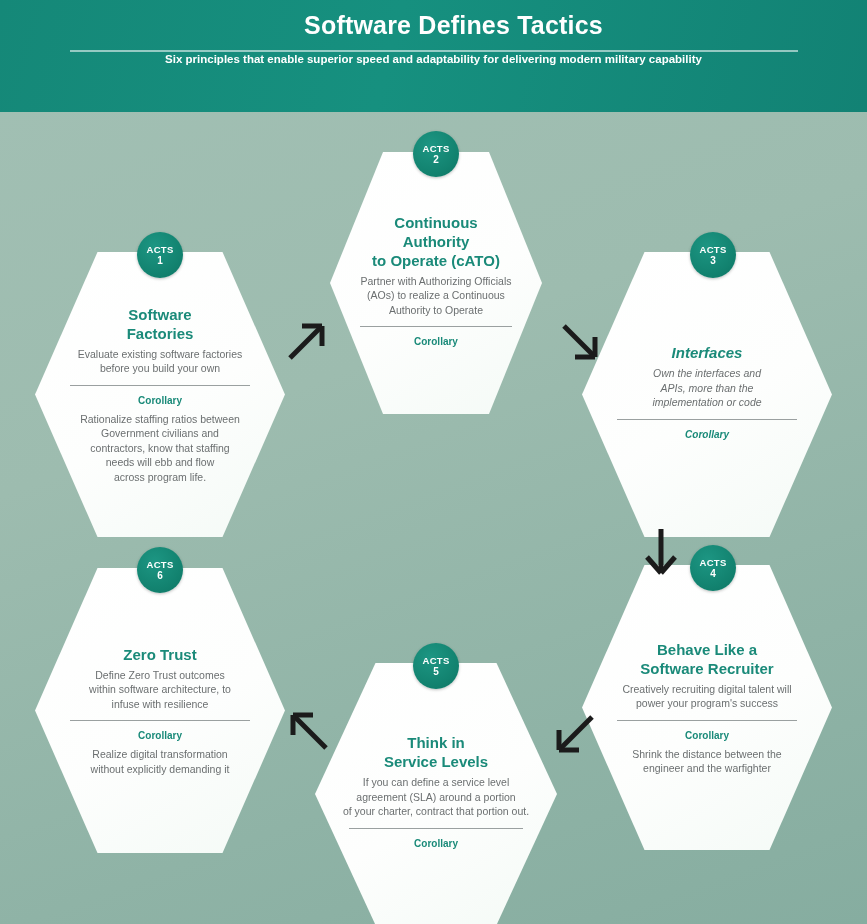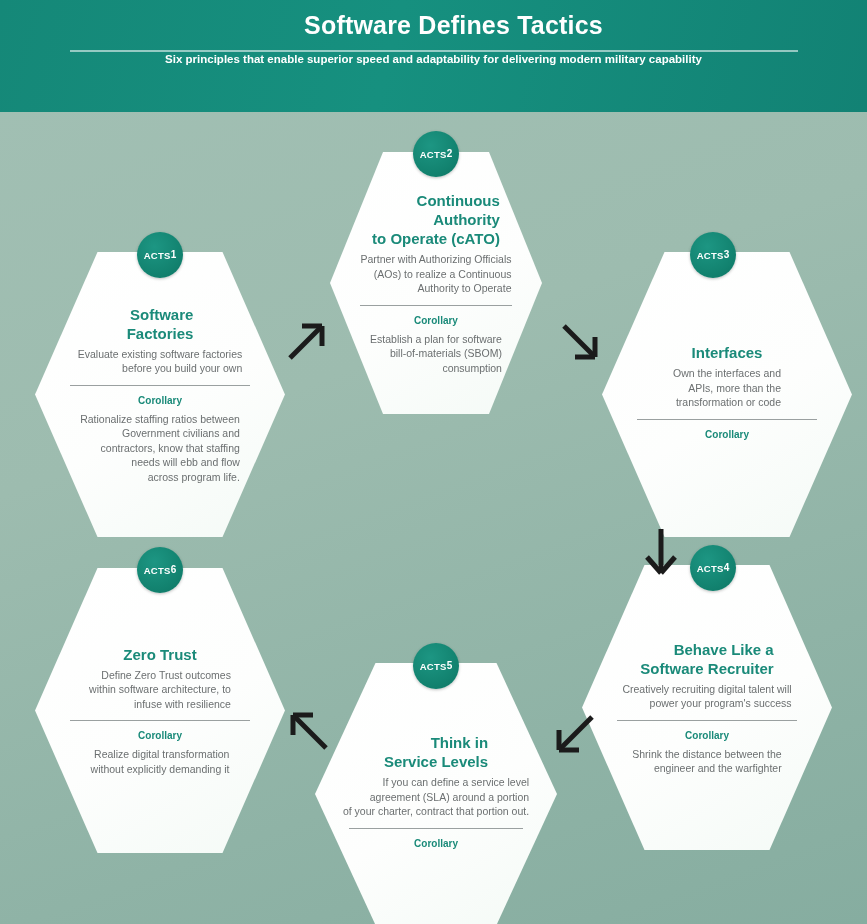--- a/index.html
+++ b/index.html
@@ -52,21 +52,21 @@
 
   
   .hex {
     position: absolute;
     box-sizing: border-box;
     background: #fdfefe;
     background: linear-gradient(150deg, #ffffff 0%, #fdfefd 55%, #f4faf6 100%);
     -webkit-clip-path: polygon(25% 0%, 75% 0%, 100% 50%, 75% 100%, 25% 100%, 0% 50%);
     clip-path: polygon(25% 0%, 75% 0%, 100% 50%, 75% 100%, 25% 100%, 0% 50%);
     filter: drop-shadow(1px 2px 3px rgba(0,0,0,0.18));
-    text-align: right;
+    text-align: center;
     display: flex;
     flex-direction: column;
     justify-content: center;
     align-items: center;
   }
   .hex-inner {
     width: 78%;
     display: flex;
     flex-direction: column;
     align-items: center;
@@ -109,20 +109,21 @@
 
   
   .badge {
     position: absolute;
     width: 46px; height: 46px;
     border-radius: 50%;
     background: #13836f;
     background: radial-gradient(circle at 38% 32%, #1d9683 0%, #12826f 65%, #0e7463 100%);
     color: #ffffff;
     display: flex;
+    flex-direction: column;
     justify-content: center;
     align-items: center;
     z-index: 5;
     box-shadow: 0 1px 3px rgba(0,0,0,0.25);
   }
   .badge-name {
     font-size: 9.5px;
     font-weight: bold;
     line-height: 11px;
     letter-spacing: 0.3px;
@@ -135,21 +136,21 @@
 
   
   .arrow {
     position: absolute;
     z-index: 4;
   }
 
   
   #hex-1 { left: 35px;  top: 252px; width: 250px; height: 285px; }
   #hex-2 { left: 330px; top: 152px; width: 212px; height: 262px; }
-  #hex-3 { left: 602px; top: 252px; width: 250px; height: 285px; }
+  #hex-3 { left: 582px; top: 252px; width: 250px; height: 285px; font-style: italic; }
   #hex-4 { left: 582px; top: 565px; width: 250px; height: 285px; }
   #hex-5 { left: 315px; top: 663px; width: 242px; height: 262px; }
   #hex-6 { left: 35px;  top: 568px; width: 250px; height: 285px; }
 
   #badge-1 { left: 137px; top: 232px; }
   #badge-2 { left: 413px; top: 131px; }
   #badge-3 { left: 690px; top: 232px; }
   #badge-4 { left: 690px; top: 545px; }
   #badge-5 { left: 413px; top: 643px; }
   #badge-6 { left: 137px; top: 547px; }
@@ -192,36 +193,33 @@
 <div class="hex" id="hex-2">
   <div class="hex-inner">
     <div class="hex-title">Continuous
 Authority
 to Operate (cATO)</div>
     <div class="hex-body">Partner with Authorizing Officials
 (AOs) to realize a Continuous
 Authority to Operate</div>
     <div class="hex-divider"></div>
     <div class="corollary-label">Corollary</div>
-    <div class="corollary-text">Establish a plan for software
-bill-of-materials (SBOM)
-consumption</div>
   </div>
 </div>
 <div class="badge" id="badge-2">
   <span class="badge-name">ACTS</span>
   <span class="badge-num">2</span>
 </div>
 
 <div class="hex" id="hex-3">
   <div class="hex-inner">
     <div class="hex-title">Interfaces</div>
     <div class="hex-body">Own the interfaces and
 APIs, more than the
-transformation or code</div>
+implementation or code</div>
     <div class="hex-divider"></div>
     <div class="corollary-label">Corollary</div>
   </div>
 </div>
 <div class="badge" id="badge-3">
   <span class="badge-name">ACTS</span>
   <span class="badge-num">3</span>
 </div>
 
 <div class="hex" id="hex-4">

